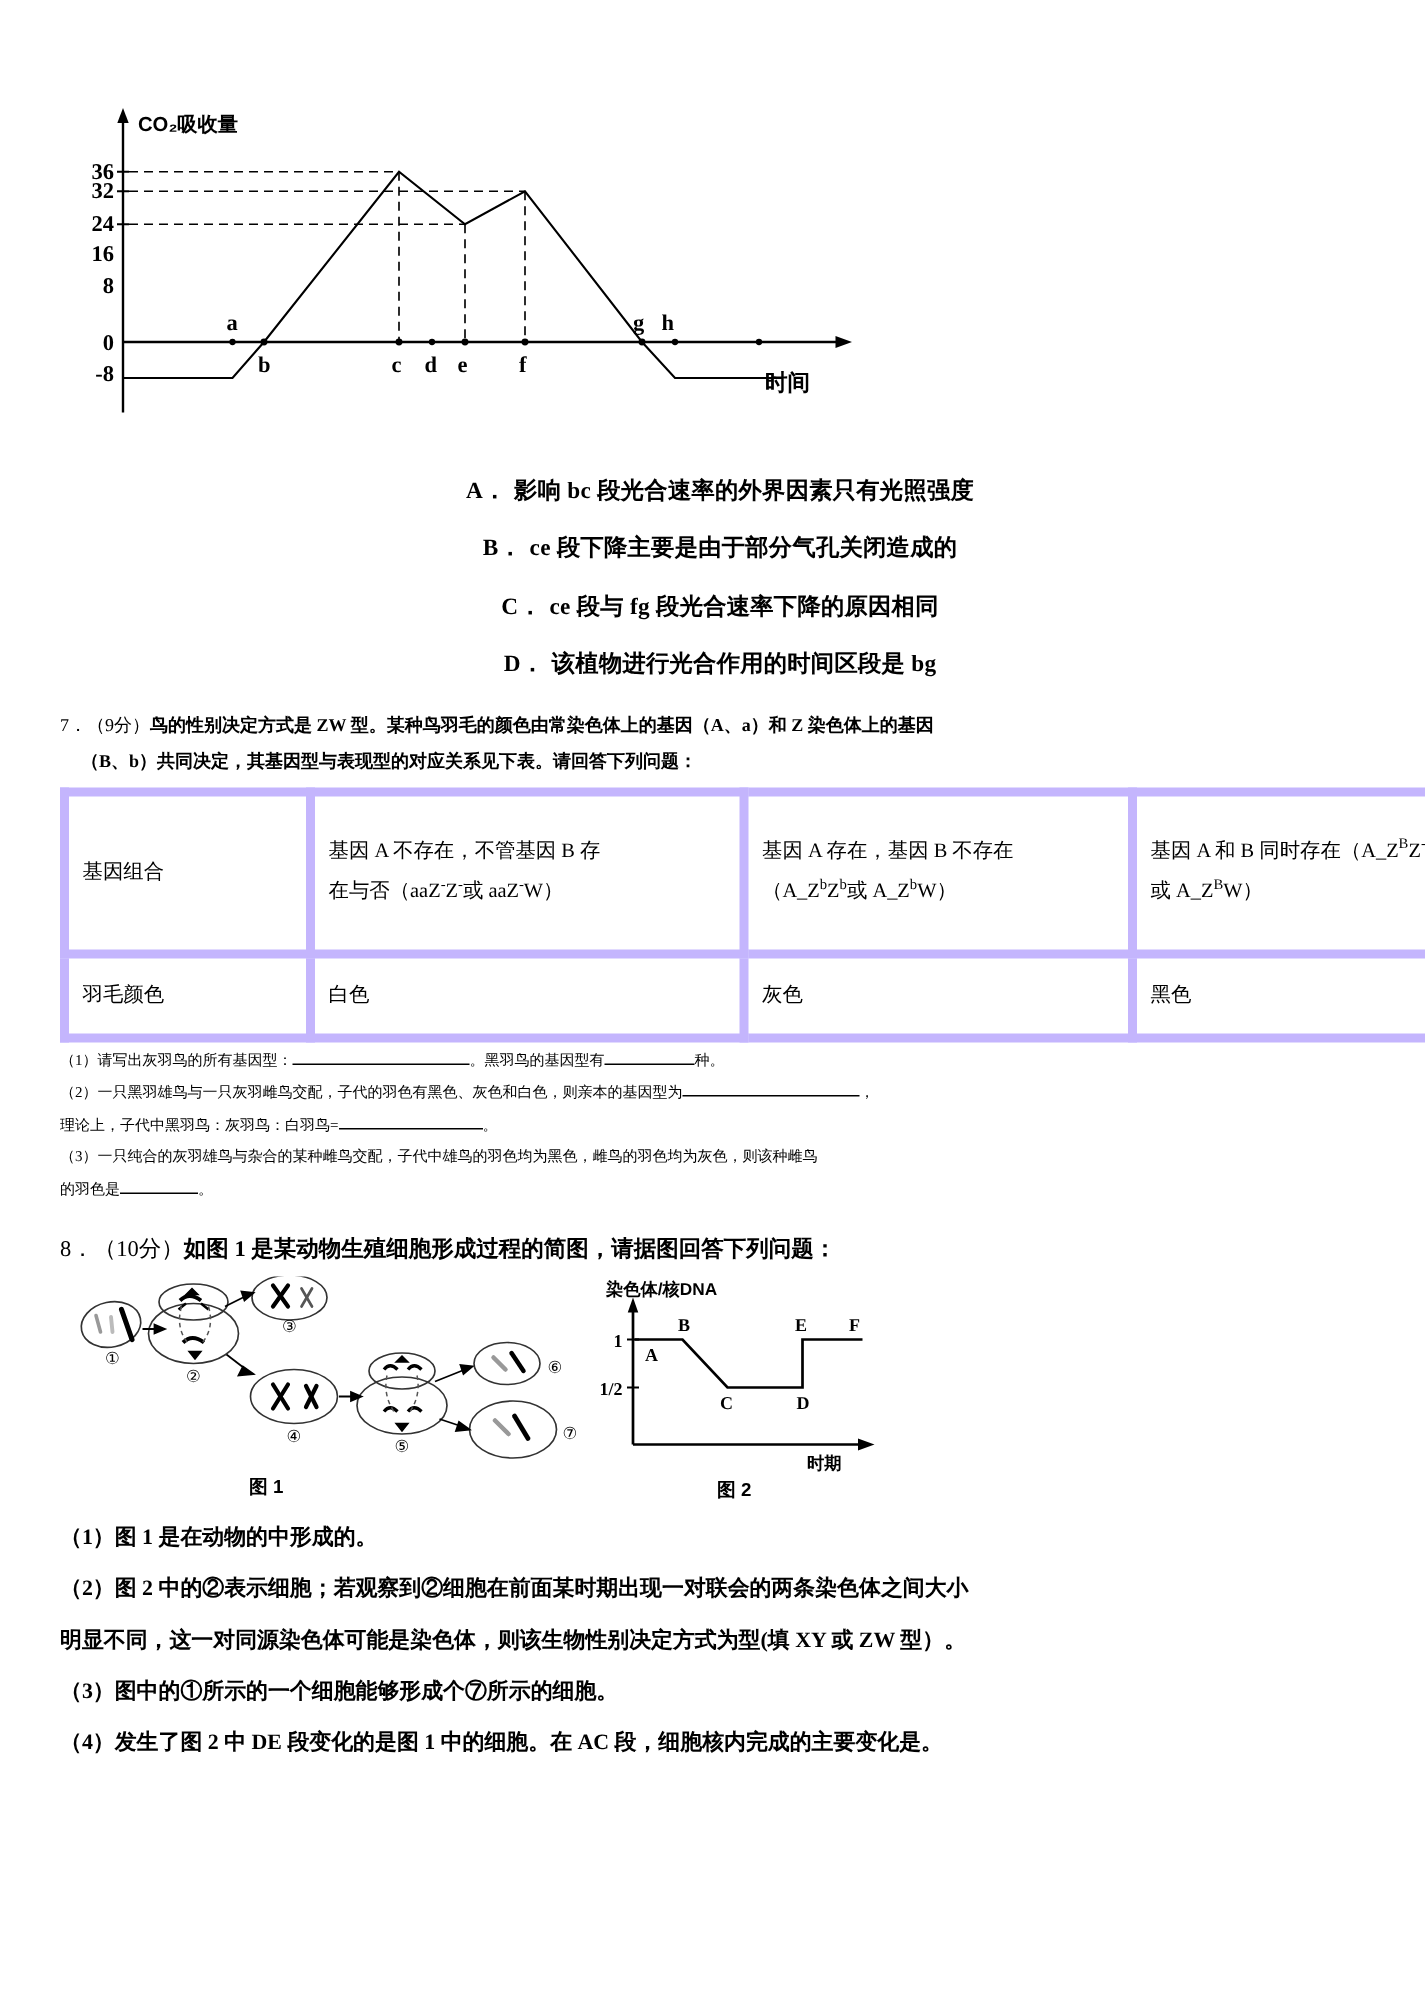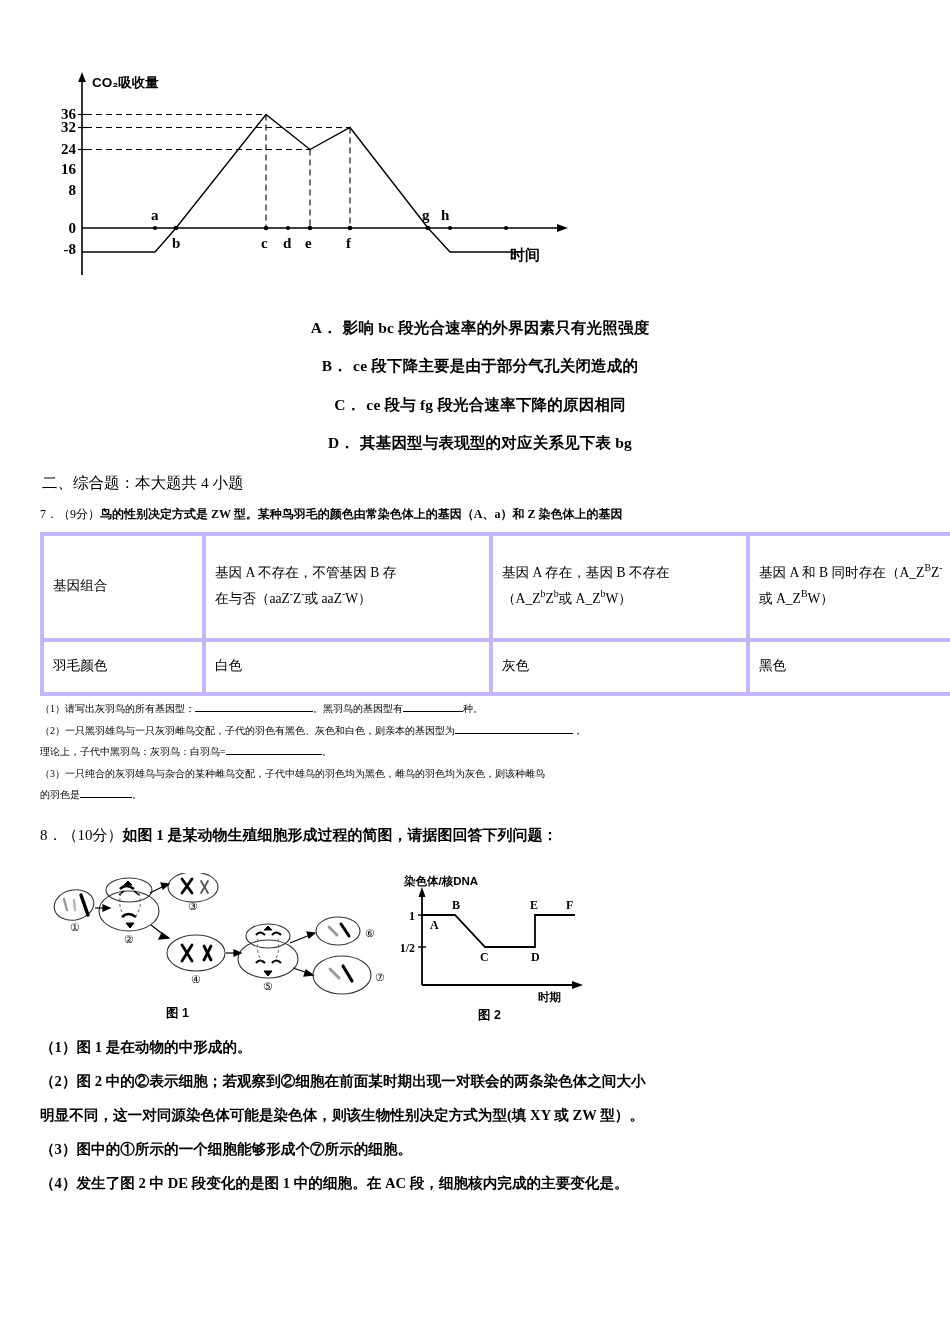--- a/index.html
+++ b/index.html
@@ -57,21 +57,21 @@
 
   
   table.gene-table{
     border-collapse:collapse;
     width:100%;
     table-layout:fixed;
     margin:4px 0 2px 0;
     font-size:13.6px;
   }
   table.gene-table td{
-    border:4px solid #c4b5fd;
+    border:6px solid #c4b5fd;
     padding:7px 9px 9px 9px;
     vertical-align:middle;
     line-height:1.95;
   }
   table.gene-table td.c0{width:140px;}
   table.gene-table td.c1{width:265px;}
   table.gene-table td.c2{width:235px;}
   table.gene-table td.c3{width:232px;}
   table.gene-table tr.r1 td{height:86px;vertical-align:middle;}
   table.gene-table tr.r2 td{height:34px;}
@@ -82,21 +82,21 @@
     display:inline-block;
     border-bottom:1px solid #000;
     height:0.95em;
     vertical-align:baseline;
   }
   .bw-xl{width:118px;}
   .bw-l{width:96px;}
   .bw-m{width:60px;}
   .bw-s{width:52px;}
 
-  .q8-head{font-size:15px;margin:16px 0 24px 0;line-height:1.8;}
+  .q8-head{font-size:15px;margin:16px 0 4px 0;line-height:1.8;}
 
   
   .fig-row{
     position:relative;
     height:152px;
     margin:2px 0 6px 0;
   }
   .fig1{position:absolute;left:6px;top:0;width:350px;height:152px;}
   .fig2{position:absolute;left:350px;top:0;width:215px;height:152px;}
   .fig-row svg{display:block;}
@@ -169,28 +169,28 @@
       <div class="opt">
         <span class="lbl">A．</span><span>影响 bc 段光合速率的外界因素只有光照强度</span>
       </div>
       <div class="opt">
         <span class="lbl">B．</span><span>ce 段下降主要是由于部分气孔关闭造成的</span>
       </div>
       <div class="opt">
         <span class="lbl">C．</span><span>ce 段与 fg 段光合速率下降的原因相同</span>
       </div>
       <div class="opt">
-        <span class="lbl">D．</span><span>其基因型与表现型的对应关系见下表 bg</span>
-      </div>
-    </div>
-
-    <div class="section-head">二、综合题：本大题共 4 小题</div>
+        <span class="lbl">D．</span><span>该植物进行光合作用的时间区段是 bg</span>
+      </div>
+    </div>
+
 
     <div class="q7-head">
       <span class="q-num">7．</span><span class="q-num">（9分）</span><b class="bd">鸟的性别决定方式是 ZW 型。某种鸟羽毛的颜色由常染色体上的基因（A、a）和 Z 染色体上的基因</b>
+      <b class="bd p2">（B、b）共同决定，其基因型与表现型的对应关系见下表。请回答下列问题：</b>
     </div>
 
     <table class="gene-table">
       <tbody>
           <tr class="r1">
         <td class="c0">基因组合</td>
         <td class="c1">
           <span>基因 A 不存在，不管基因 B 存</span><br>
           <span>在与否（aaZ</span><sup>-</sup><span>Z</span><sup>-</sup><span>或 aaZ</span><sup>-</sup><span>W）</span>
         </td>

